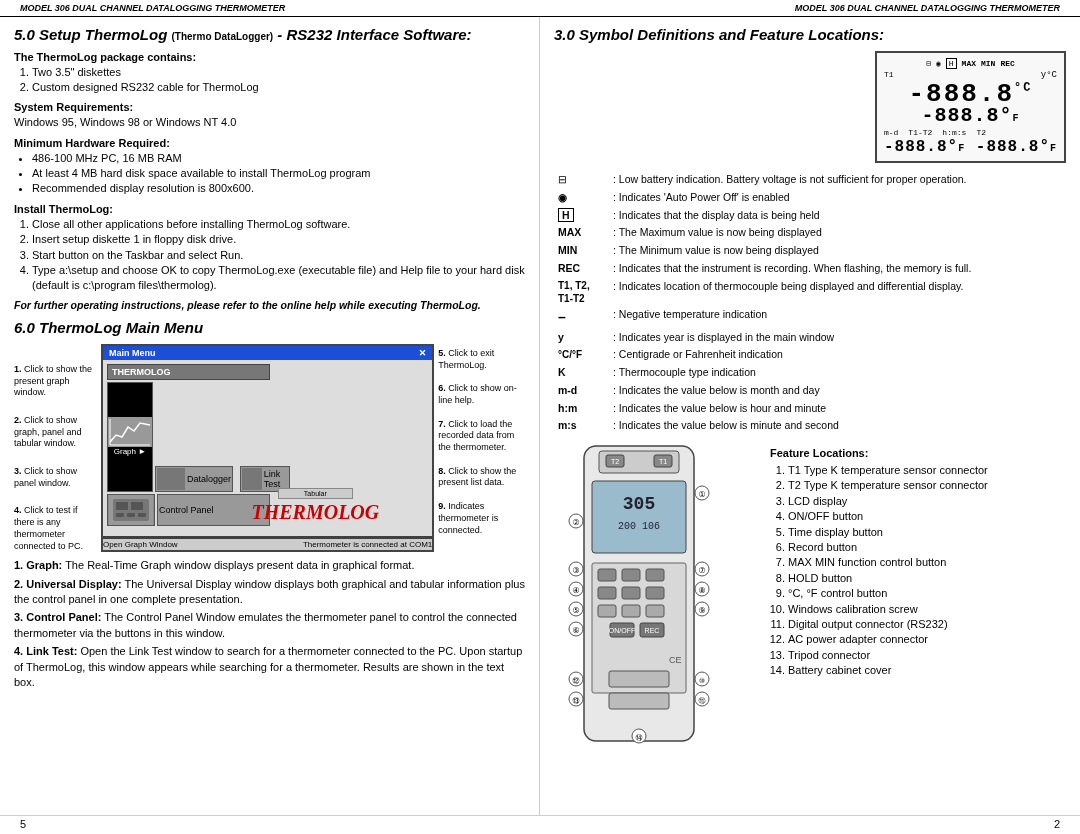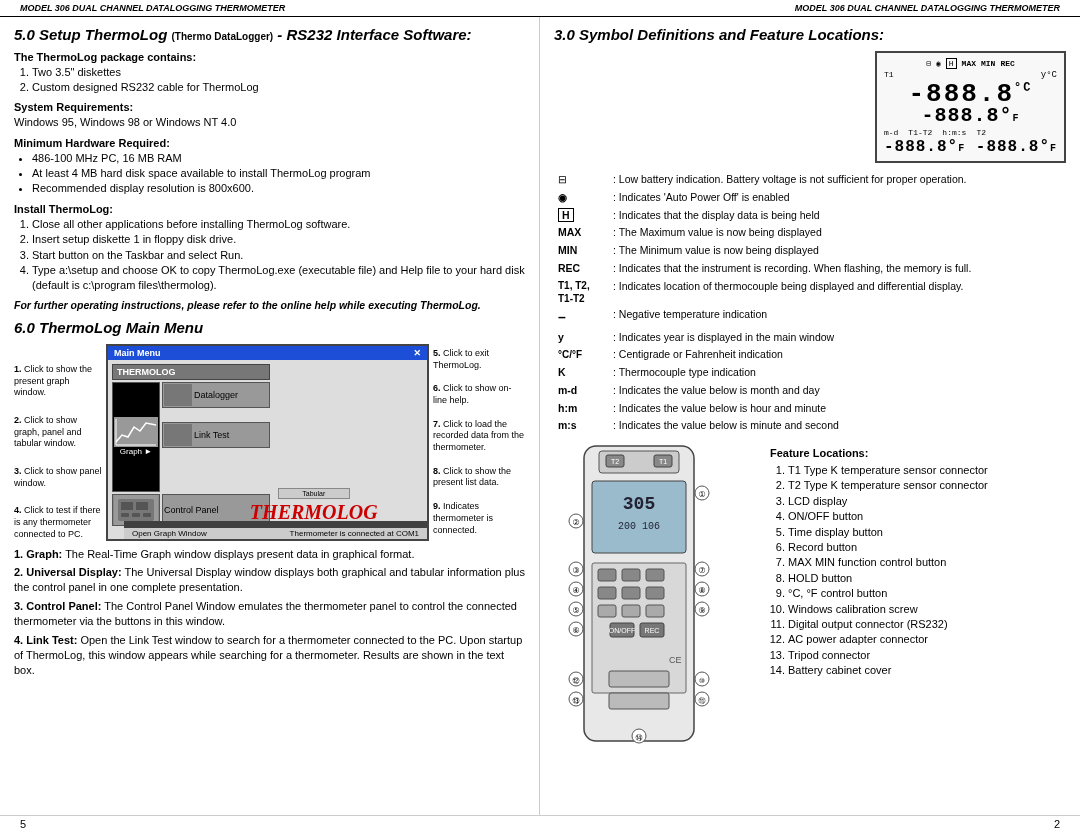--- a/index.html
+++ b/index.html
@@ -157,21 +157,21 @@
               <div style="display:flex; gap:2px; flex:1;">
                 <div style="width:48px; background:#000000; border:1px solid #555; display:flex; flex-direction:column; justify-content:center; align-items:center;">
                   <svg width="44" height="30" viewBox="0 0 44 30">
                     <rect width="44" height="30" fill="#999"></rect>
                     <polyline points="2,25 8,18 14,20 20,10 26,14 32,6 42,8" stroke="#fff" stroke-width="1.5" fill="none"></polyline>
                     <line x1="2" y1="28" x2="42" y2="28" stroke="#fff" stroke-width="1"></line>
                     <line x1="2" y1="2" x2="2" y2="28" stroke="#fff" stroke-width="1"></line>
                   </svg>
                   <div style="font-size:8px;color:#fff;text-align:center;">Graph ►</div>
                 </div>
-                <div style="flex:1; display:flex; flex-direction:column; gap:14px;">
+                <div style="flex:1; display:flex; gap:7px;align-items:flex-end;">
                   <div style="background:#999;border:1px solid #555;padding:1px;display:flex;gap:2px;align-items:center;">
                     <div style="width:28px;height:22px;background:#777;"></div>
                     <span style="font-size:9px;">Datalogger</span>
                   </div>
                   <div style="background:#999;border:1px solid #555;padding:1px;display:flex;gap:2px;align-items:center;">
                     <div style="width:28px;height:22px;background:#777;"></div>
                     <span style="font-size:9px;">Link Test</span>
                   </div>
                 </div>
               </div>
@@ -191,21 +191,21 @@
               </div>
             </div>
 
             <div style="width:25%; display:flex; flex-direction:column; align-items:center; justify-content:flex-end; padding:4px;">
               <div style="font-size:7px; background:#ccc; border:1px solid #888; padding:1px 3px; width:100%; text-align:center; margin-bottom:2px;">Tabular</div>
               <div style="font-size:20px; font-weight:bold; font-style:italic; color:#c00; font-family:'Times New Roman',serif; margin-bottom:2px;">THERMOLOG</div>
             </div>
 
           </div>
 
-          <div style="background:#ccc; border-top:7px solid #404040; font-size:8px; padding:1px 8px; display:flex; justify-content:space-between; position:absolute; bottom:0; left:16px; right:0;">
+          <div style="background:#ccc; border-top:3px solid #404040; font-size:8px; padding:1px 0; display:flex; justify-content:space-between; position:absolute; bottom:0; left:0; right:0;">
             <span>Open Graph Window</span>
             <span>Thermometer is connected at COM1</span>
           </div>
         </div>
 
         <div style="width:92px; font-size:9px; display:flex; flex-direction:column; justify-content:flex-start; padding-top:4px; gap:12px;">
           <div style="font-size:9px;line-height:1.3;"><span style="font-weight:bold;">5.</span> Click to exit ThermoLog.</div>
           <div style="font-size:9px;line-height:1.3;"><span style="font-weight:bold;">6.</span> Click to show on-line help.</div>
           <div style="font-size:9px;line-height:1.3;"><span style="font-weight:bold;">7.</span> Click to load the recorded data from the thermometer.</div>
           <div style="font-size:9px;line-height:1.3;"><span style="font-weight:bold;">8.</span> Click to show the present list data.</div>

